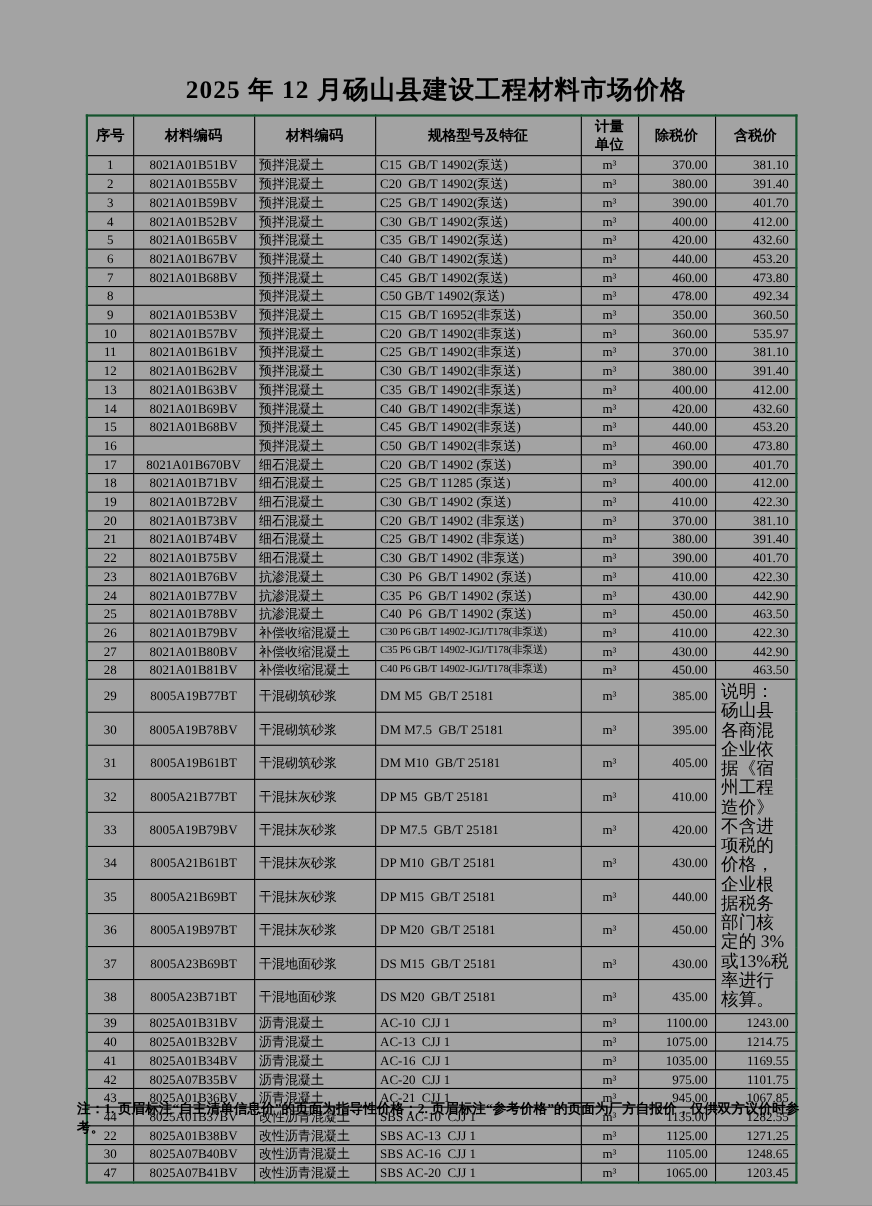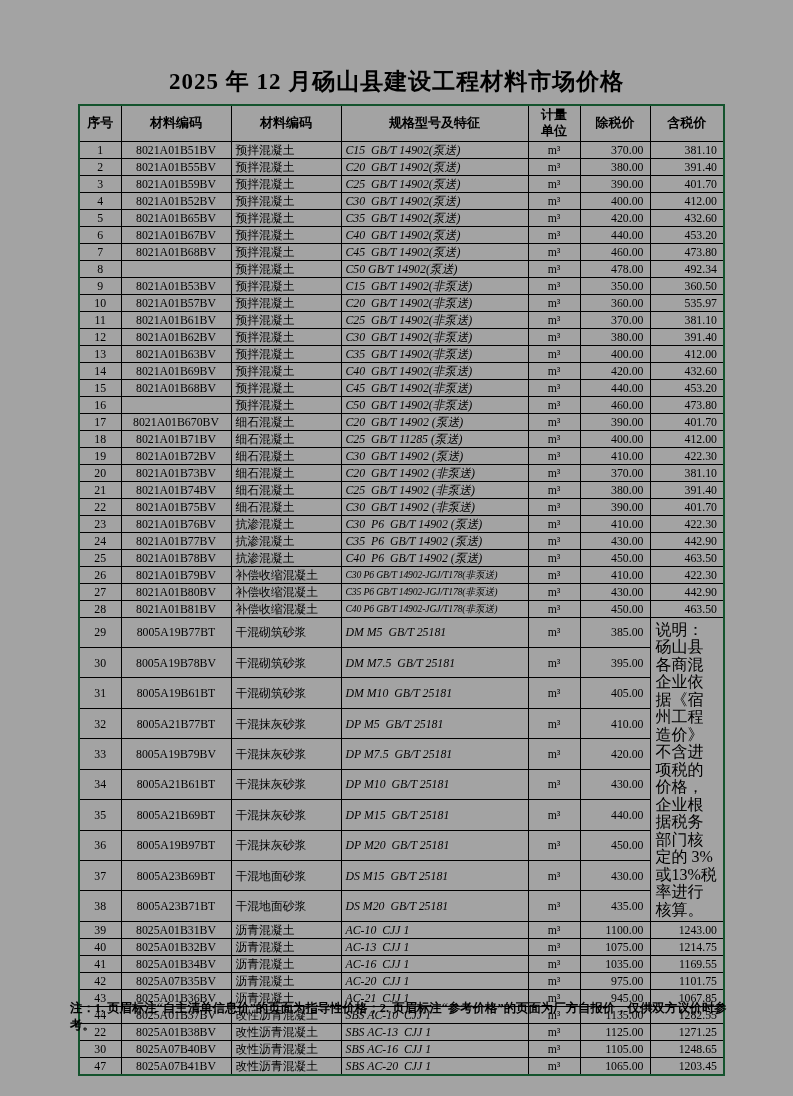--- a/index.html
+++ b/index.html
@@ -57,21 +57,21 @@
   .price-table td {
     font-size: 11.8px;
     height: 17px;
     line-height: 16px;
     padding: 0 4px;
     white-space: nowrap;
   }
   .price-table td.t-center { text-align: center; }
   .price-table td.t-left   { text-align: left; }
   .price-table td.t-right  { text-align: right; padding-right: 6px; }
-  .price-table td.spec { white-space: pre; font-style: italic; }
+  .price-table td.spec { white-space: pre; }
   .price-table td.spec.tight { font-size: 9.8px; letter-spacing: -0.2px; }
   .price-table td.note-cell {
     vertical-align: top;
     text-align: left;
     white-space: normal;
     font-size: 16px;
     line-height: 17.5px;
     padding: 3px 5px;
   }
   .footer-note {
@@ -183,21 +183,21 @@
           <td class="t-left">预拌混凝土</td>
           <td class="t-left spec">C50 GB/T 14902(泵送)</td>
           <td class="t-center">m³</td>
           <td class="t-right">478.00</td>
           <td class="t-right">492.34</td>
         </tr>
         <tr>
           <td class="t-center">9</td>
           <td class="t-center">8021A01B53BV</td>
           <td class="t-left">预拌混凝土</td>
-          <td class="t-left spec">C15  GB/T 14902(非泵送)</td>
+          <td class="t-left spec">C15  GB/T 16952(非泵送)</td>
           <td class="t-center">m³</td>
           <td class="t-right">350.00</td>
           <td class="t-right">360.50</td>
         </tr>
         <tr>
           <td class="t-center">10</td>
           <td class="t-center">8021A01B57BV</td>
           <td class="t-left">预拌混凝土</td>
           <td class="t-left spec">C20  GB/T 14902(非泵送)</td>
           <td class="t-center">m³</td>

